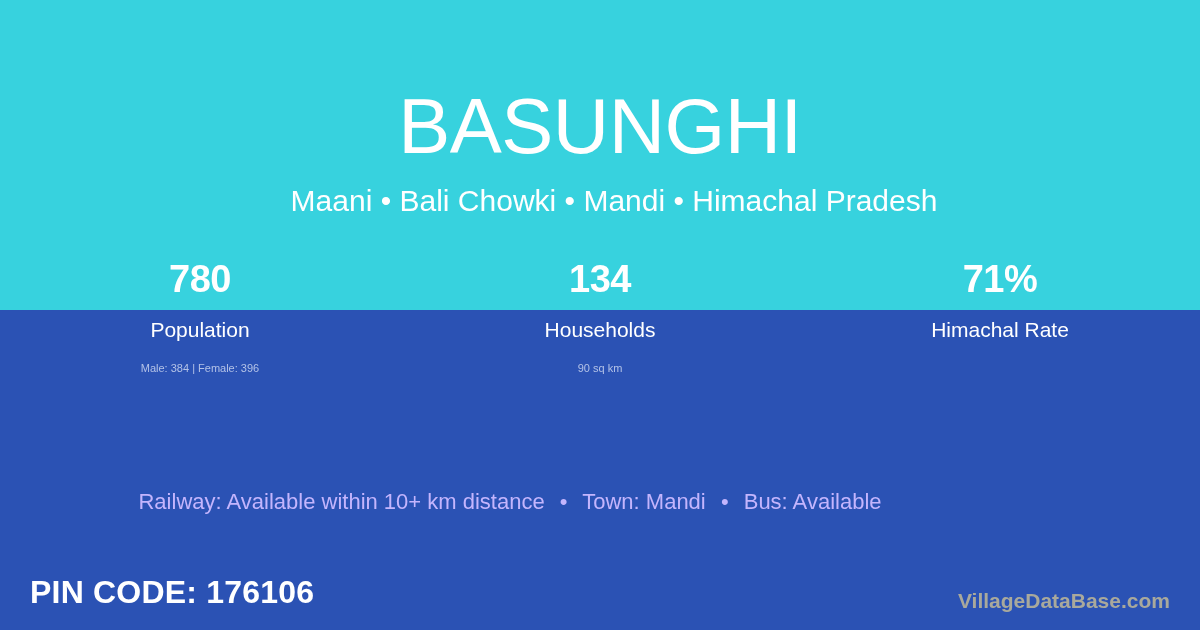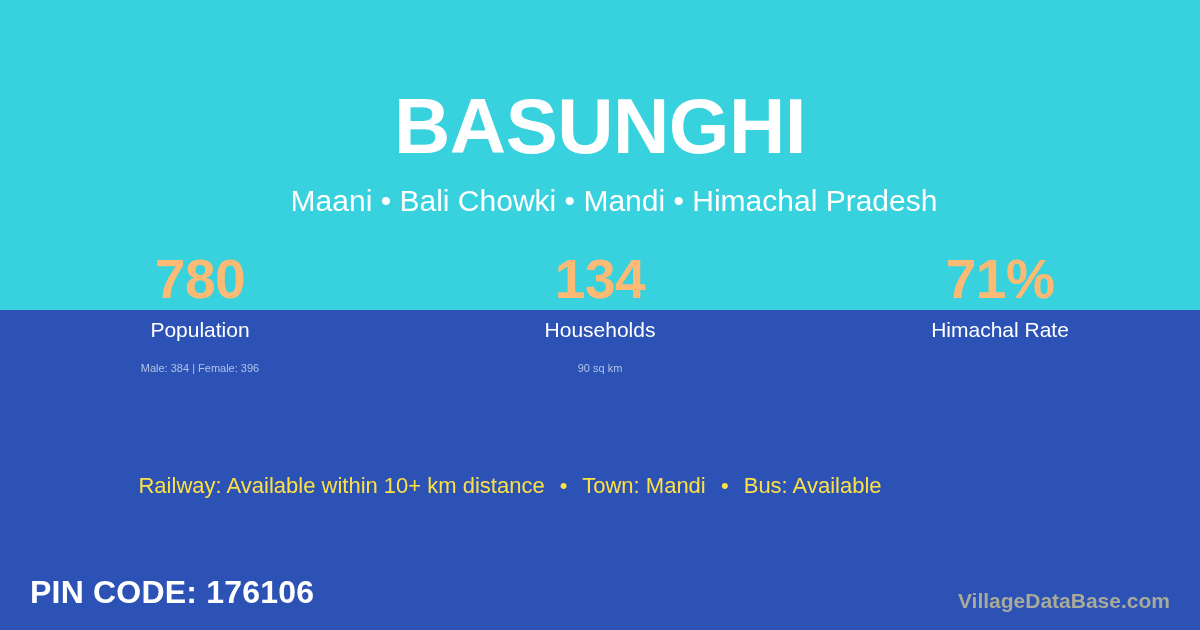--- a/index.html
+++ b/index.html
@@ -22,21 +22,21 @@
     background:#37d2de;
   }
 
   .title {
     position:absolute;
     left:0; top:83px;
     width:1200px;
     text-align:center;
     color:#ffffff;
     font-size:78px;
-    font-weight:700;
+    font-weight:400;
     letter-spacing:-0.5px;
     line-height:86px;
     white-space:nowrap;
   }
 
   .subtitle {
     position:absolute;
     left:14px; top:183px;
     width:1200px;
     text-align:center;
@@ -52,22 +52,22 @@
     position:absolute;
     left:0; top:248px;
     width:1200px;
     display:flex;
   }
   .stat {
     flex:1 1 0;
     text-align:center;
   }
   .stat-value {
-    color:#fdba74;
-    font-size:55px;
+    color:#ffffff;
+    font-size:38px;
     font-weight:700;
     line-height:62px;
     letter-spacing:-0.5px;
   }
   .stat-label {
     color:#ffffff;
     font-size:21px;
     font-weight:400;
     line-height:32px;
     margin-top:4px;
@@ -76,24 +76,24 @@
     color:#b3c2e7;
     font-size:11px;
     font-weight:400;
     line-height:22px;
     margin-top:11px;
   }
 
   
   .transport {
     position:absolute;
-    left:0; top:472px;
+    left:0; top:488px;
     width:1020px;
     text-align:center;
-    color:#fde047;
+    color:#c4b5fd;
     font-size:22px;
     font-weight:400;
     line-height:28px;
     white-space:nowrap;
   }
   .transport .sep { padding:0 9px; }
 
   
   .pincode {
     position:absolute;

